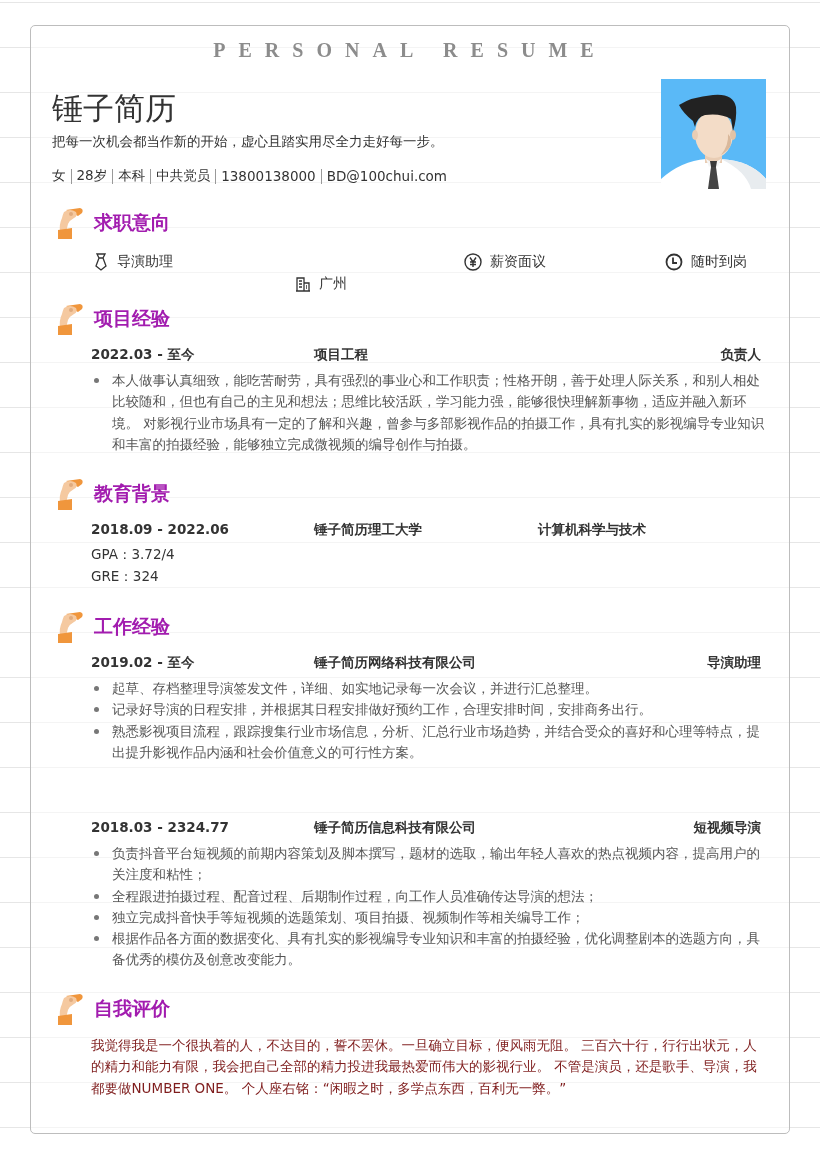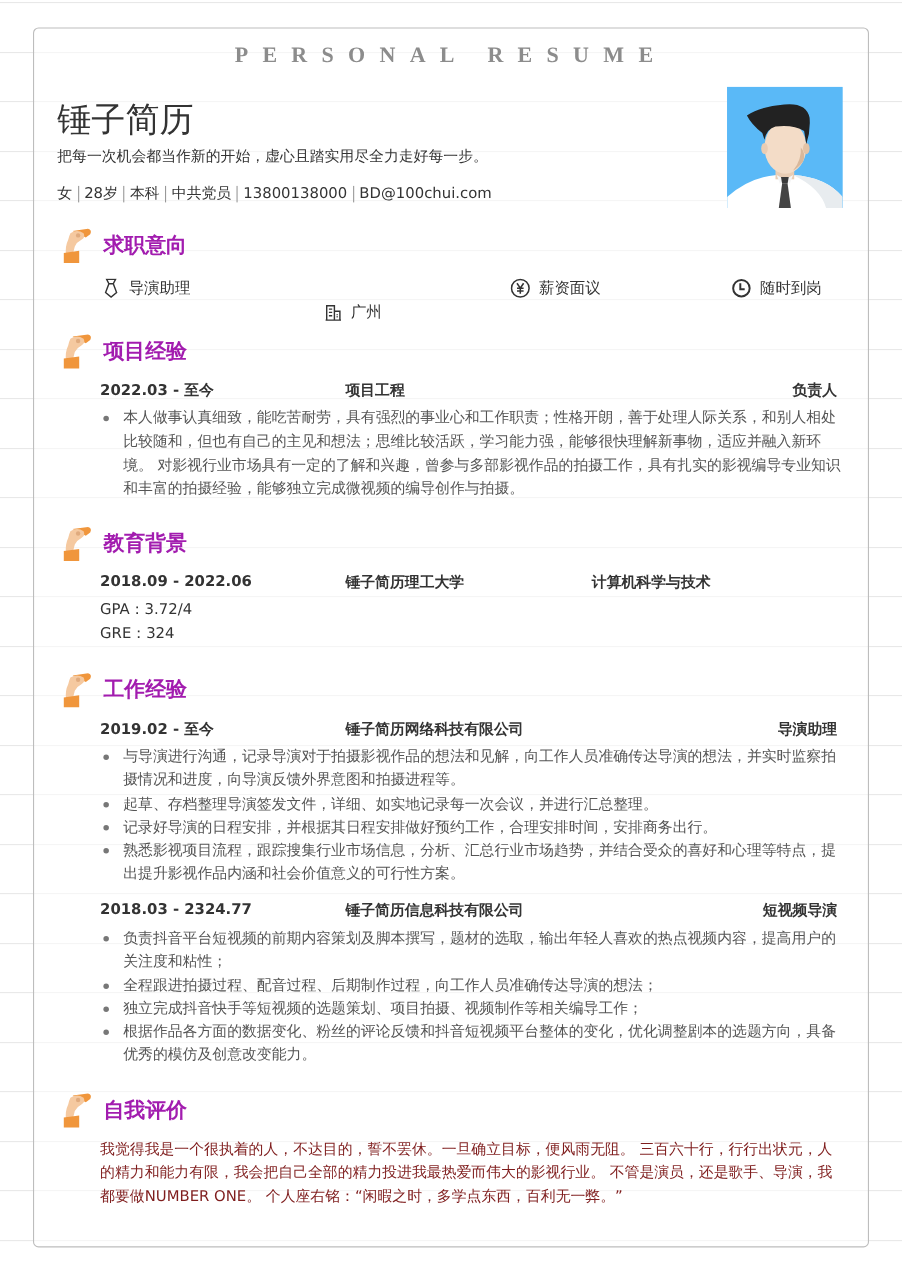--- a/index.html
+++ b/index.html
@@ -177,36 +177,35 @@
     <path d="M2 24 L16 22 L16 33 L2 33 Z" fill="#f0963c"></path>
   </svg>
   <span class="title">工作经验</span>
 </div>
 <div class="row3" style="top:654px;">
   <span class="c1">2019.02 - 至今</span>
   <span class="c2">锤子简历网络科技有限公司</span>
   <span class="c3">导演助理</span>
 </div>
 <ul class="bullets" style="top:678px;">
-  <li>与导演进行沟通，记录导演对于拍摄影视作品的想法和见解，向工作人员准确传达导演的想法，并实时监察拍摄情况和进度，向导演反馈外界意图和拍摄进程等。</li>
   <li>起草、存档整理导演签发文件，详细、如实地记录每一次会议，并进行汇总整理。</li>
   <li>记录好导演的日程安排，并根据其日程安排做好预约工作，合理安排时间，安排商务出行。</li>
   <li>熟悉影视项目流程，跟踪搜集行业市场信息，分析、汇总行业市场趋势，并结合受众的喜好和心理等特点，提出提升影视作品内涵和社会价值意义的可行性方案。</li>
 </ul>
 
 <div class="row3" style="top:819px;">
   <span class="c1">2018.03 - 2324.77</span>
   <span class="c2">锤子简历信息科技有限公司</span>
   <span class="c3">短视频导演</span>
 </div>
 <ul class="bullets" style="top:843px;">
   <li>负责抖音平台短视频的前期内容策划及脚本撰写，题材的选取，输出年轻人喜欢的热点视频内容，提高用户的关注度和粘性；</li>
   <li>全程跟进拍摄过程、配音过程、后期制作过程，向工作人员准确传达导演的想法；</li>
   <li>独立完成抖音快手等短视频的选题策划、项目拍摄、视频制作等相关编导工作；</li>
-  <li>根据作品各方面的数据变化、粉丝的评论反馈和抖音短视频平台整体的变化，优化调整剧本的选题方向，具备优秀的模仿及创意改变能力。</li>
+  <li>根据作品各方面的数据变化、具有扎实的影视编导专业知识和丰富的拍摄经验，优化调整剧本的选题方向，具备优秀的模仿及创意改变能力。</li>
 </ul>
 
 <div class="sec-head" style="top:992px;">
   <svg class="hand" viewBox="0 0 30 34">
     <path d="M10 4 L24 2 Q28 3 26 7 L22 10 Z" fill="#f0963c"></path>
     <path d="M8 6 Q14 2 20 6 Q22 10 18 12 Q14 14 12 18 Q11 22 10 26 L4 26 Q3 18 6 12 Q7 8 8 6Z" fill="#f5c9a0"></path>
     <circle cx="15" cy="8" r="2" fill="#e0ab7e"></circle>
     <path d="M2 24 L16 22 L16 33 L2 33 Z" fill="#f0963c"></path>
   </svg>
   <span class="title">自我评价</span>

